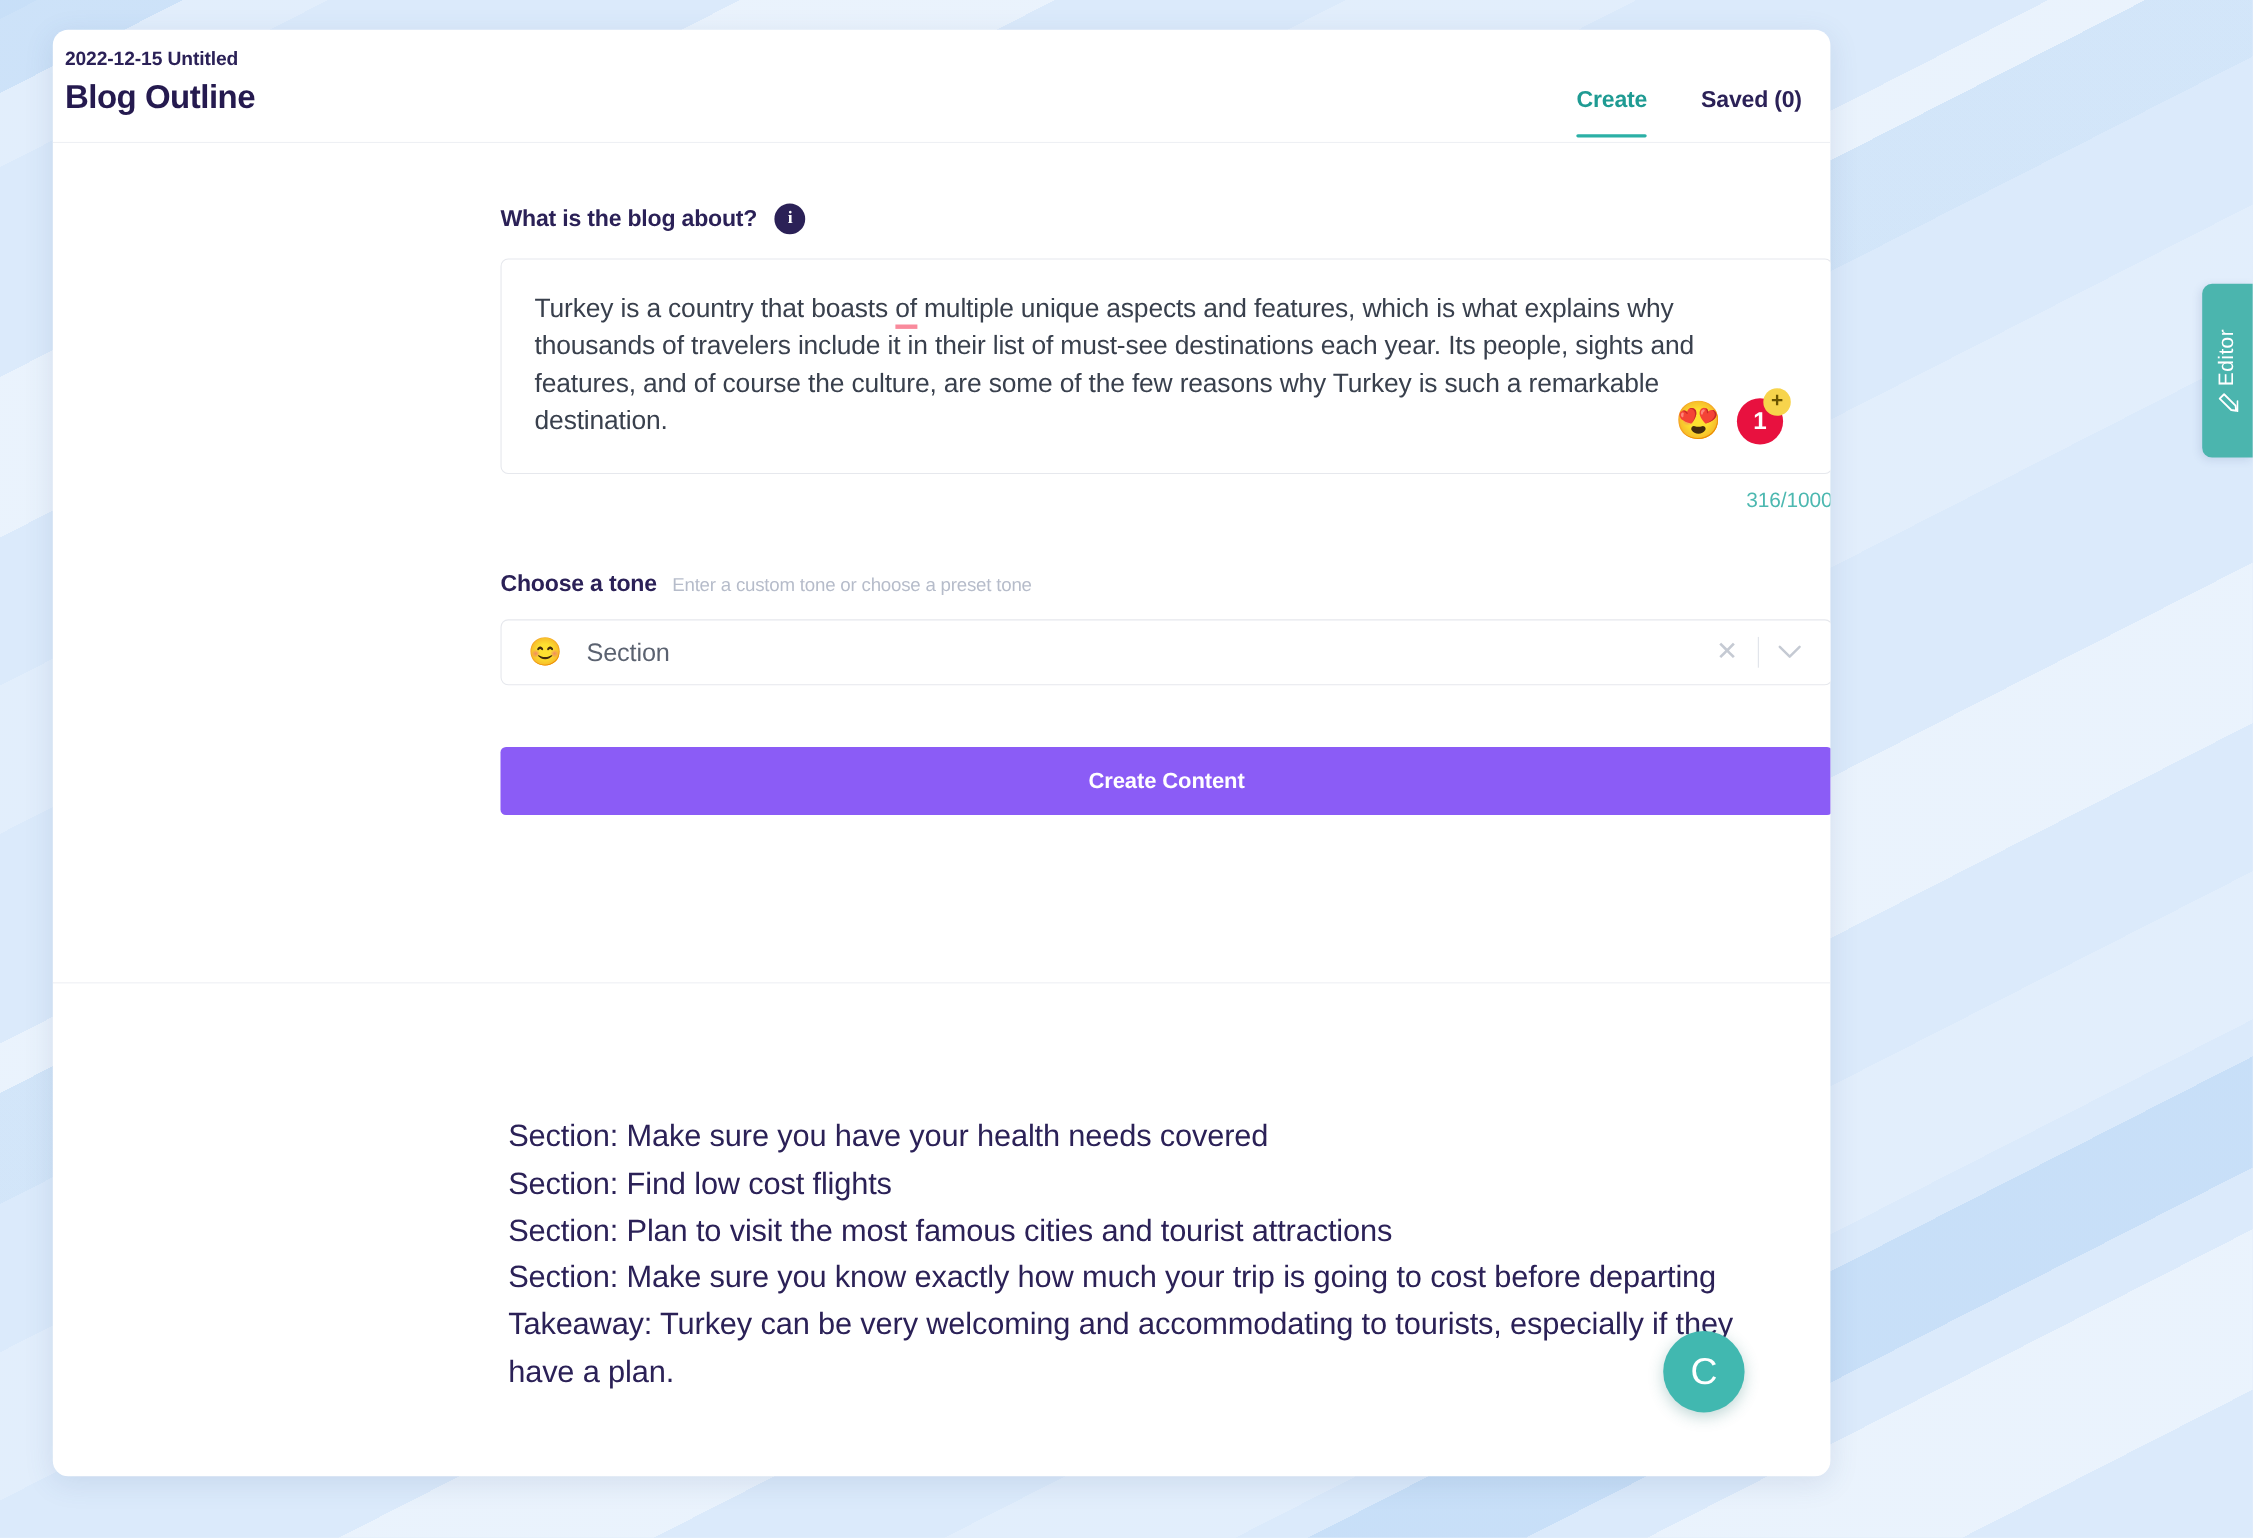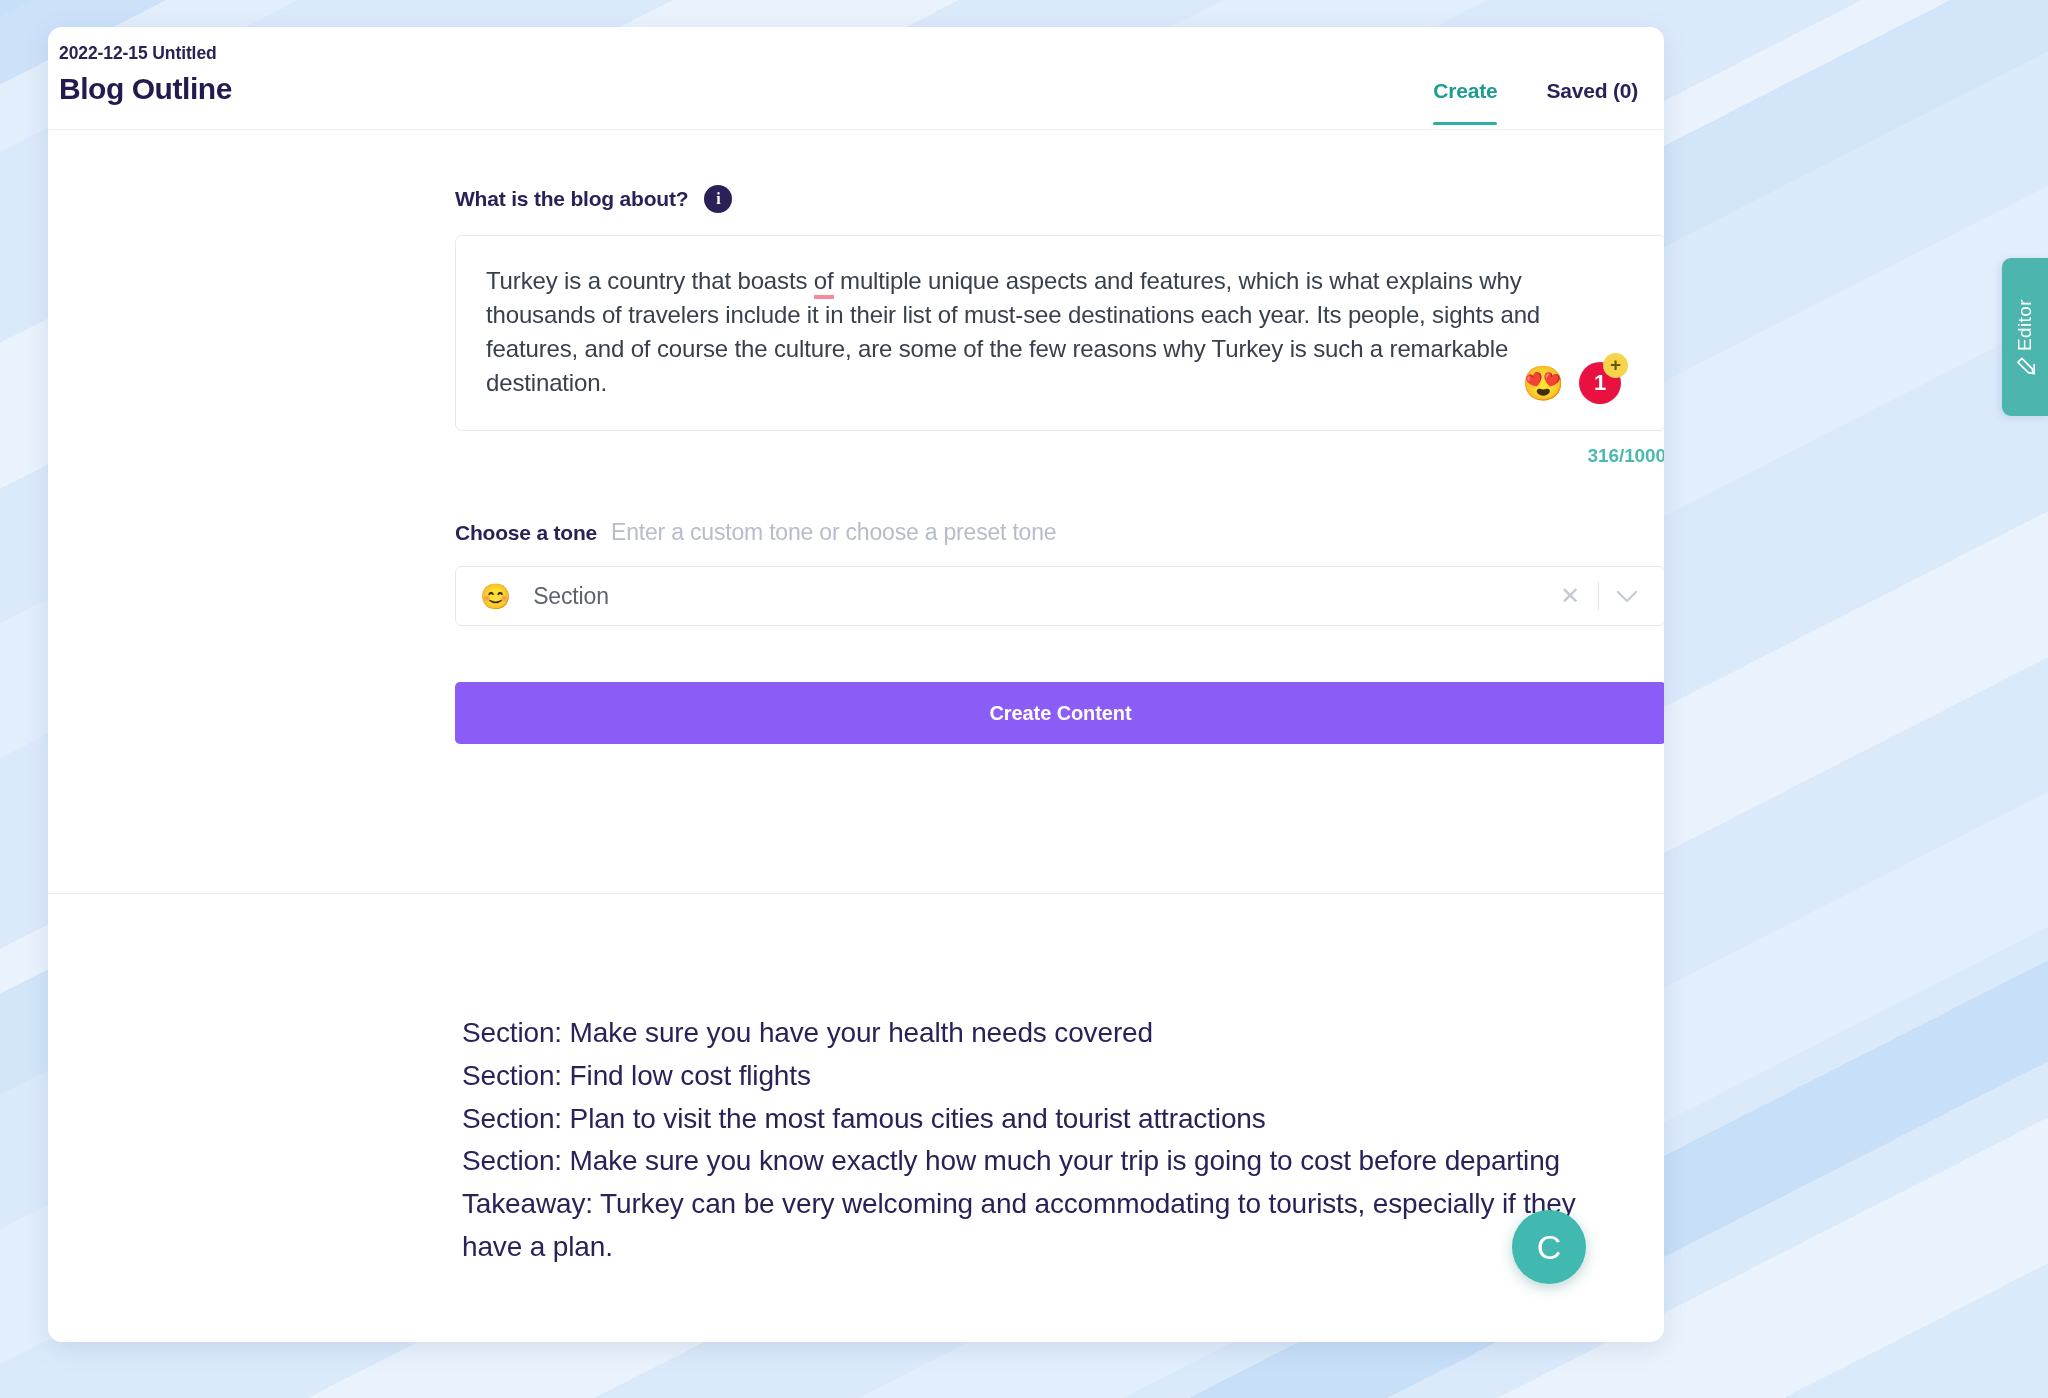--- a/index.html
+++ b/index.html
@@ -215,36 +215,36 @@
     color: #6b5500;
     font-size: 19px;
     font-weight: 700;
     line-height: 23px;
     text-align: center;
     cursor: pointer;
   }
   #char-counter {
     text-align: right;
     font-size: 19px;
-    font-weight: 700;
+    font-weight: 400;
     color: #4cb8b0;
     margin-top: 14px;
     letter-spacing: -0.1px;
   }
 
   
   #tone-label-row {
     display: flex;
     align-items: baseline;
     gap: 14px;
     margin-top: 52px;
     margin-bottom: 20px;
   }
   .tone-hint {
-    font-size: 23px;
+    font-size: 17px;
     color: #b6bcca;
     letter-spacing: -0.2px;
   }
   #tone-select {
     position: relative;
     border: 1px solid #e6e8ed;
     border-radius: 7px;
     height: 58px;
     display: flex;
     align-items: center;

